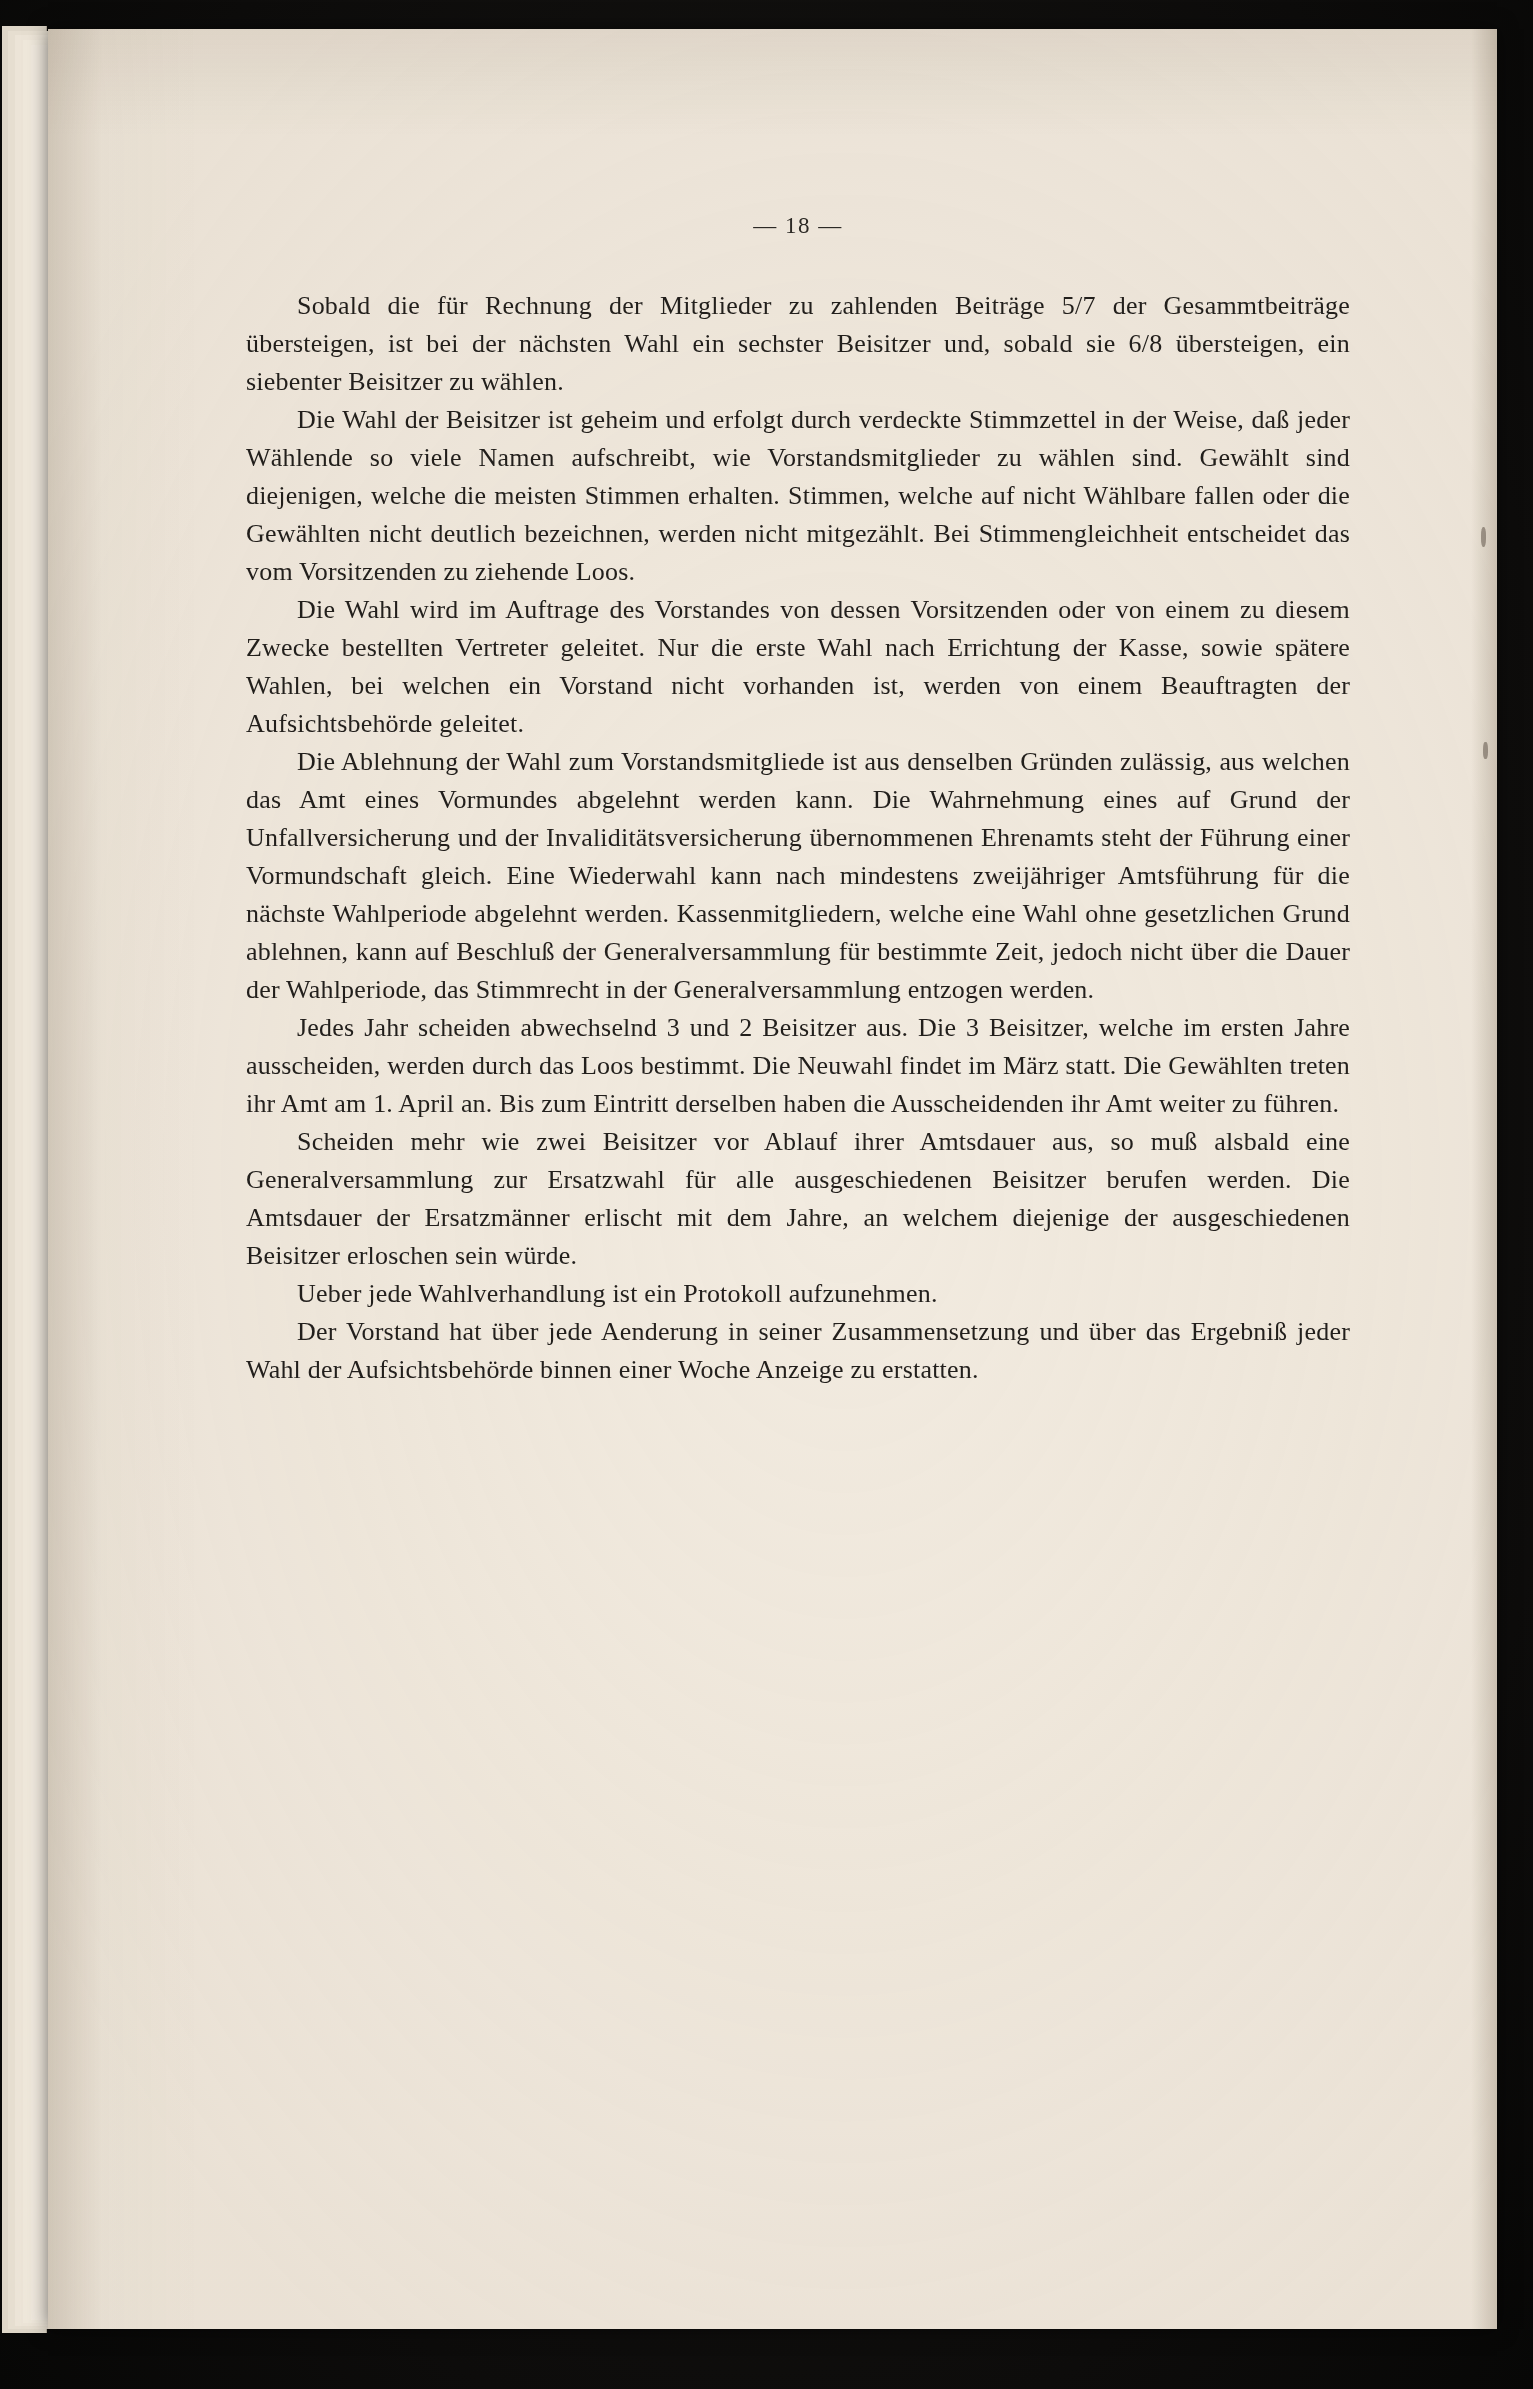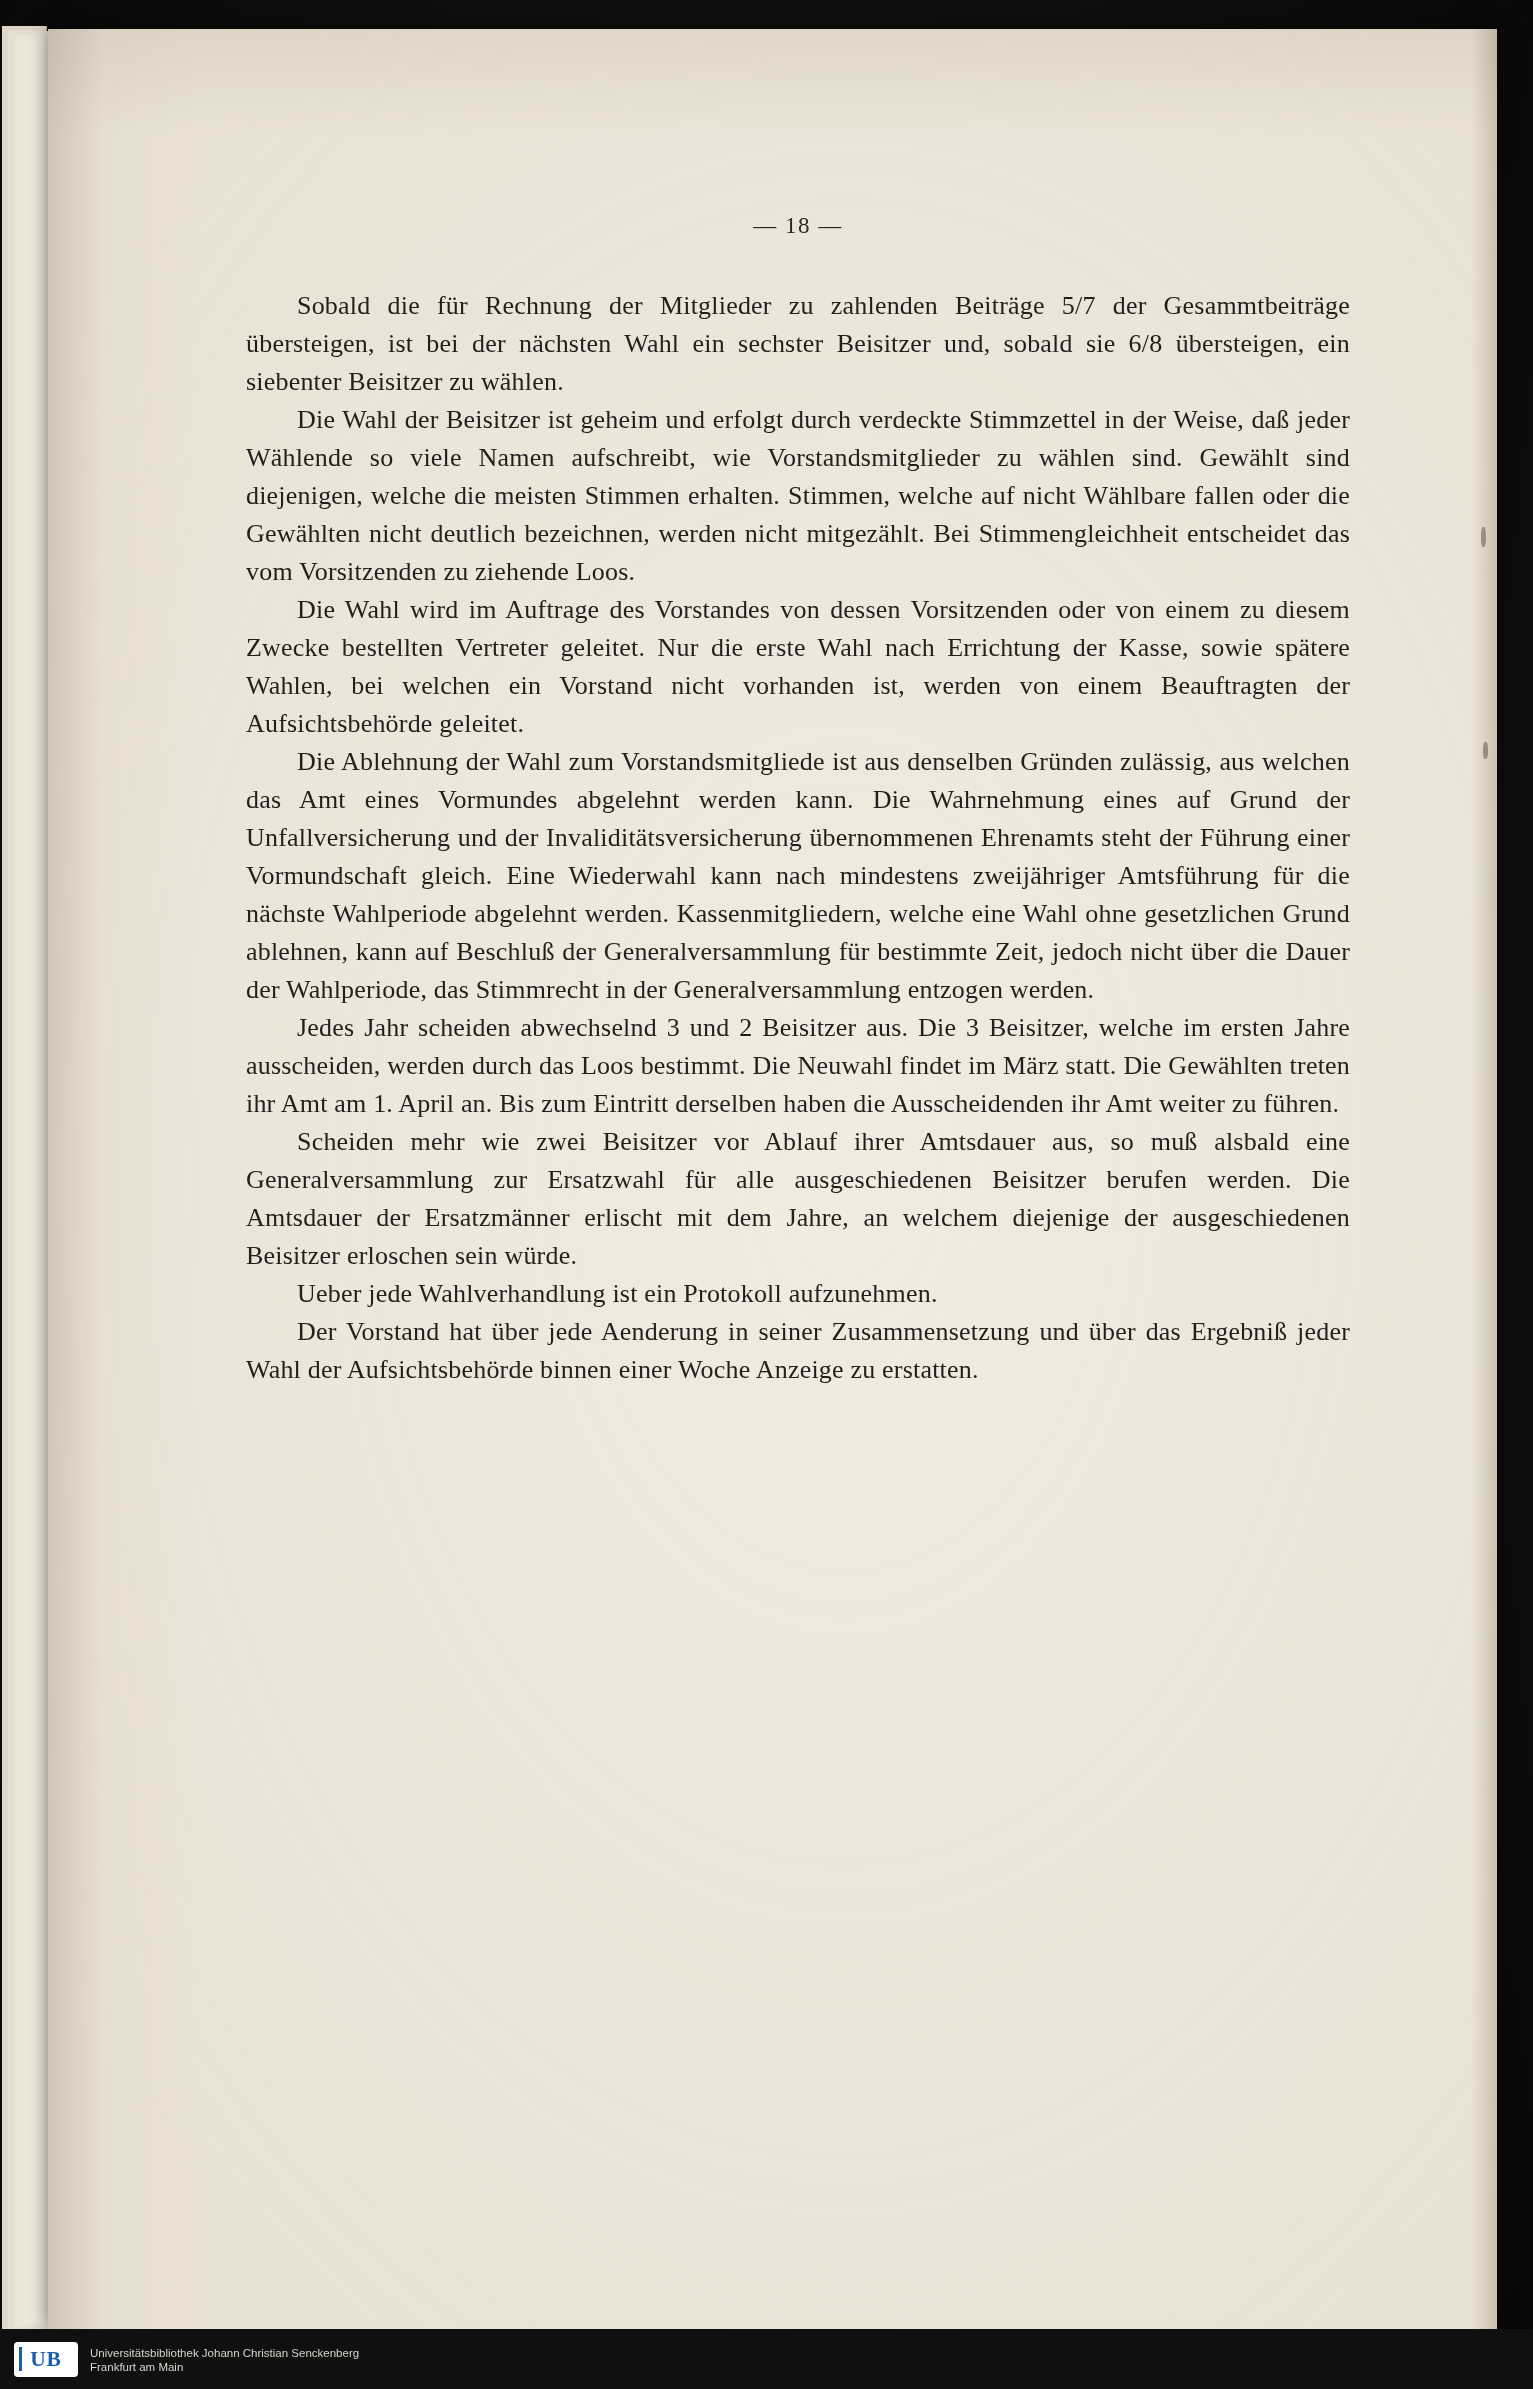--- a/index.html
+++ b/index.html
@@ -188,25 +188,15 @@
         <p>Die Wahl wird im Auftrage des Vorstandes von dessen Vorsitzenden oder von einem zu diesem Zwecke bestellten Vertreter geleitet. Nur die erste Wahl nach Errichtung der Kasse, sowie spätere Wahlen, bei welchen ein Vorstand nicht vorhanden ist, werden von einem Beauftragten der Aufsichtsbehörde geleitet.</p>
         <p>Die Ablehnung der Wahl zum Vorstandsmitgliede ist aus denselben Gründen zulässig, aus welchen das Amt eines Vormundes abgelehnt werden kann. Die Wahrnehmung eines auf Grund der Unfallversicherung und der Invaliditätsversicherung übernommenen Ehrenamts steht der Führung einer Vormundschaft gleich. Eine Wiederwahl kann nach mindestens zweijähriger Amtsführung für die nächste Wahlperiode abgelehnt werden. Kassenmitgliedern, welche eine Wahl ohne gesetzlichen Grund ablehnen, kann auf Beschluß der Generalversammlung für bestimmte Zeit, jedoch nicht über die Dauer der Wahlperiode, das Stimmrecht in der Generalversammlung entzogen werden.</p>
         <p>Jedes Jahr scheiden abwechselnd 3 und 2 Beisitzer aus. Die 3 Beisitzer, welche im ersten Jahre ausscheiden, werden durch das Loos bestimmt. Die Neuwahl findet im März statt. Die Gewählten treten ihr Amt am 1. April an. Bis zum Eintritt derselben haben die Ausscheidenden ihr Amt weiter zu führen.</p>
         <p>Scheiden mehr wie zwei Beisitzer vor Ablauf ihrer Amtsdauer aus, so muß alsbald eine Generalversammlung zur Ersatzwahl für alle ausgeschiedenen Beisitzer berufen werden. Die Amtsdauer der Ersatzmänner erlischt mit dem Jahre, an welchem diejenige der ausgeschiedenen Beisitzer erloschen sein würde.</p>
         <p>Ueber jede Wahlverhandlung ist ein Protokoll aufzunehmen.</p>
         <p>Der Vorstand hat über jede Aenderung in seiner Zusammensetzung und über das Ergebniß jeder Wahl der Aufsichtsbehörde binnen einer Woche Anzeige zu erstatten.</p>
       </div>
     </div>
   </div>
 
-  <div class="footer-bar">
-    <div class="ub-logo">
-      <span class="bar-left"></span>
-      <span class="mark">UB</span>
-    </div>
-    <div class="ub-credit">
-      <div>Universitätsbibliothek Johann Christian Senckenberg</div>
-      <div>Frankfurt am Main</div>
-    </div>
-  </div>
 
 </div>
 
 
 </body></html>

